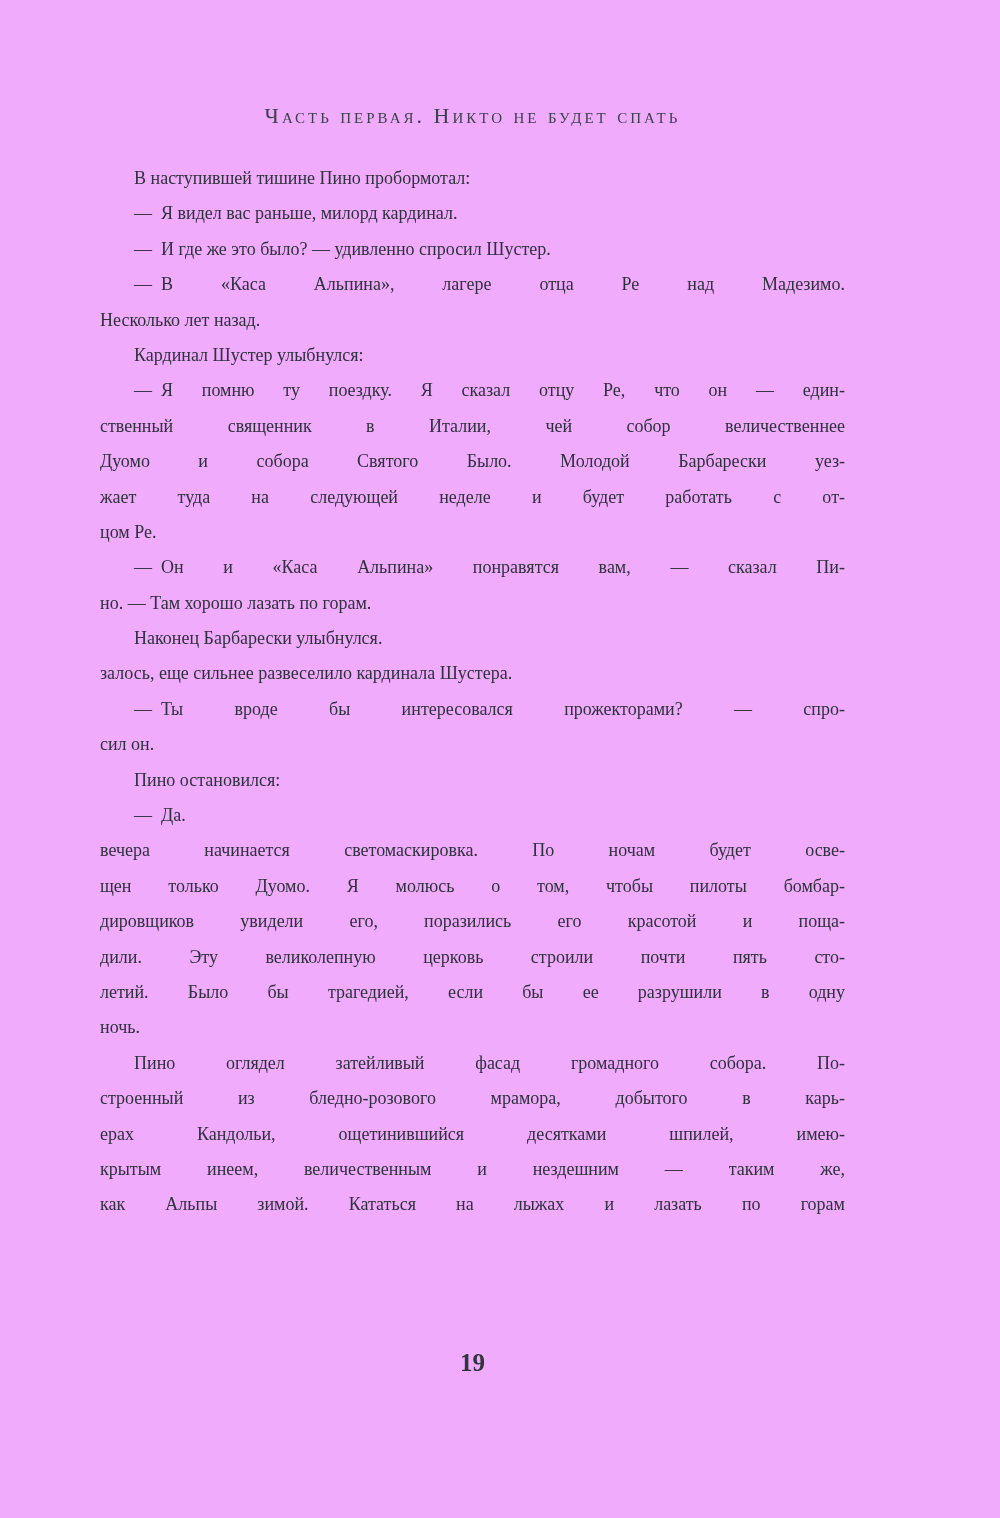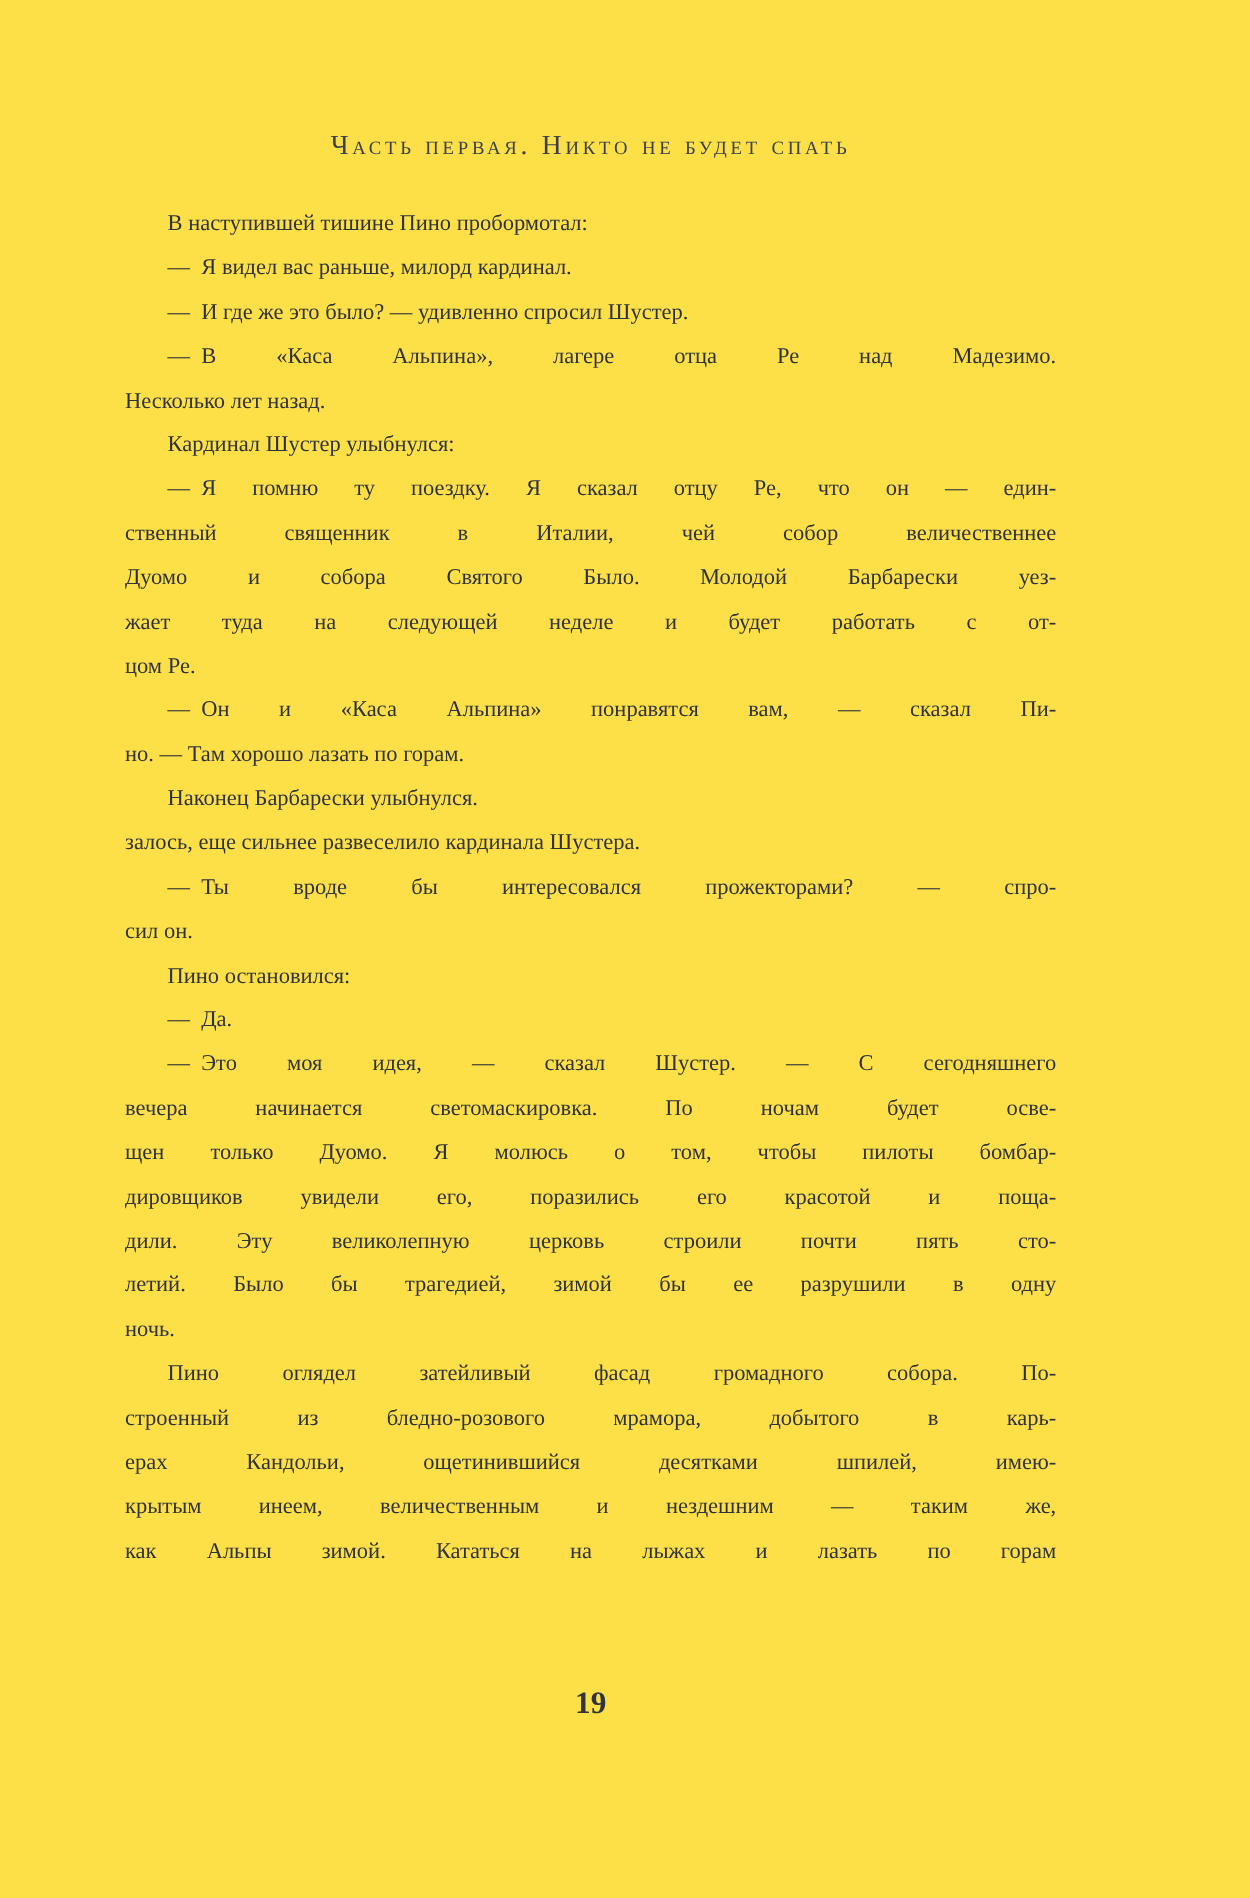--- a/index.html
+++ b/index.html
@@ -60,21 +60,21 @@
     width: 745px;
     text-align: center;
     font-size: 25px;
     color: #30343c;
     font-weight: bold;
   }
 </style>
 </head>
 <body>
 
-<div class="page" style="background: #fde047;">
+<div class="page" style="background: #f0abfc;">
   <div class="running-header" style="color: rgb(59, 65, 75);">Часть первая. Никто не будет спать</div>
 
   <div class="body-text" style="color: rgb(46, 50, 58);">
       <div class="line indent">В наступившей тишине Пино пробормотал:</div>
       <div class="line indent">— Я видел вас раньше, милорд кардинал.</div>
       <div class="line indent">— И где же это было? — удивленно спросил Шустер.</div>
       <div class="line indent justify">— В «Каса Альпина», лагере отца Ре над Мадезимо.</div>
       <div class="line">Несколько лет назад.</div>
       <div class="line indent">Кардинал Шустер улыбнулся:</div>
       <div class="line indent justify">— Я помню ту поездку. Я сказал отцу Ре, что он — един-</div>
@@ -83,26 +83,25 @@
       <div class="line justify">жает туда на следующей неделе и будет работать с от-</div>
       <div class="line">цом Ре.</div>
       <div class="line indent justify">— Он и «Каса Альпина» понравятся вам, — сказал Пи-</div>
       <div class="line">но. — Там хорошо лазать по горам.</div>
       <div class="line indent">Наконец Барбарески улыбнулся.</div>
       <div class="line">залось, еще сильнее развеселило кардинала Шустера.</div>
       <div class="line indent justify">— Ты вроде бы интересовался прожекторами? — спро-</div>
       <div class="line">сил он.</div>
       <div class="line indent">Пино остановился:</div>
       <div class="line indent">— Да.</div>
-      <div class="line indent justify">— Это моя идея, — сказал Шустер. — С сегодняшнего</div>
       <div class="line justify">вечера начинается светомаскировка. По ночам будет осве-</div>
       <div class="line justify">щен только Дуомо. Я молюсь о том, чтобы пилоты бомбар-</div>
       <div class="line justify">дировщиков увидели его, поразились его красотой и поща-</div>
       <div class="line justify">дили. Эту великолепную церковь строили почти пять сто-</div>
-      <div class="line justify">летий. Было бы трагедией, зимой бы ее разрушили в одну</div>
+      <div class="line justify">летий. Было бы трагедией, если бы ее разрушили в одну</div>
       <div class="line">ночь.</div>
       <div class="line indent justify">Пино оглядел затейливый фасад громадного собора. По-</div>
       <div class="line justify">строенный из бледно-розового мрамора, добытого в карь-</div>
       <div class="line justify">ерах Кандольи, ощетинившийся десятками шпилей, имею-</div>
       <div class="line justify">крытым инеем, величественным и нездешним — таким же,</div>
       <div class="line justify">как Альпы зимой. Кататься на лыжах и лазать по горам</div>
     </div>
 
   <div class="page-number">19</div>
 </div>

